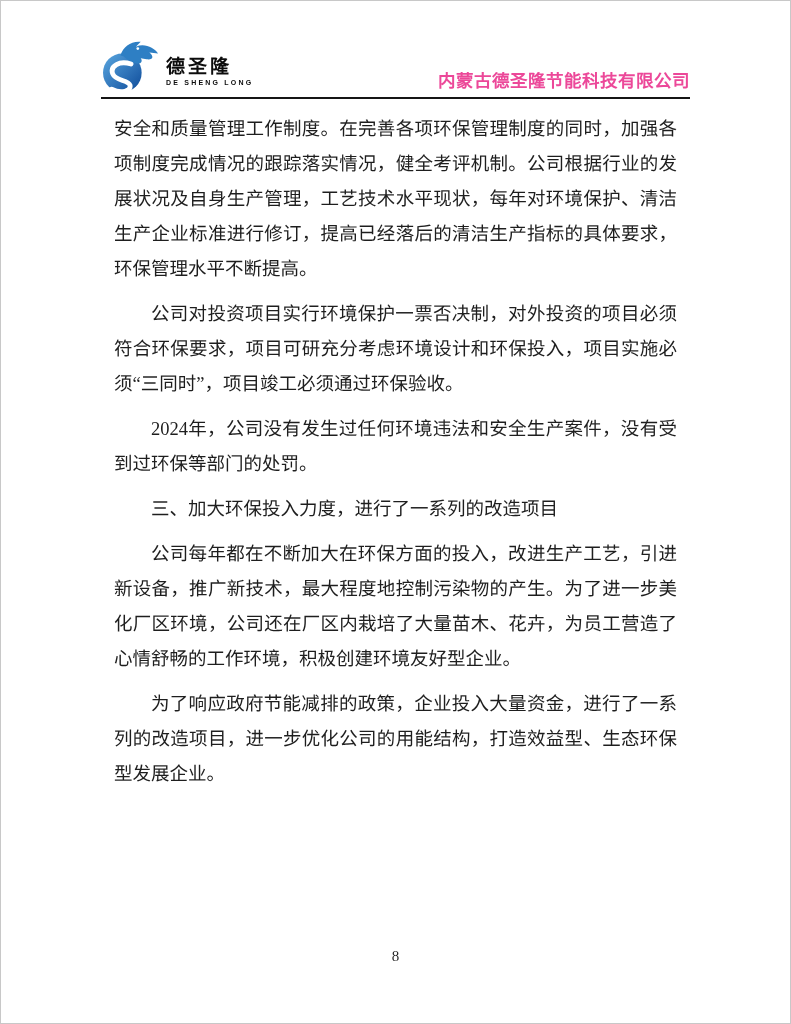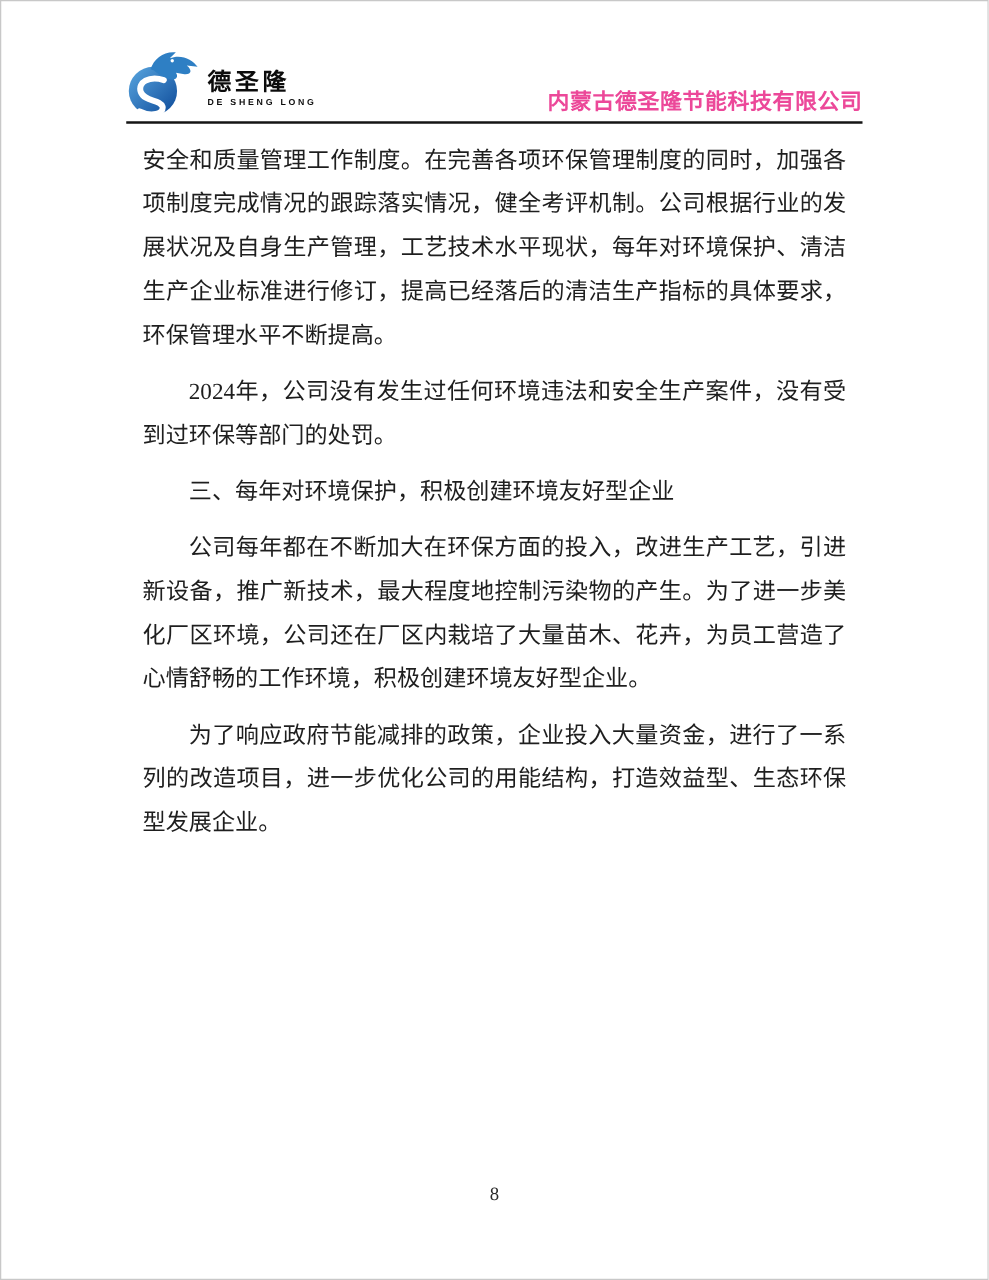--- a/index.html
+++ b/index.html
@@ -126,22 +126,23 @@
       <div class="logo-text">
         <div class="logo-cn">德圣隆</div>
         <div class="logo-en">DE SHENG LONG</div>
       </div>
     </div>
     <div class="company-name">内蒙古德圣隆节能科技有限公司</div>
   </header>
 
   <main class="content" id="paragraphs">
       <p class="">安全和质量管理工作制度。在完善各项环保管理制度的同时，加强各项制度完成情况的跟踪落实情况，健全考评机制。公司根据行业的发展状况及自身生产管理，工艺技术水平现状，每年对环境保护、清洁生产企业标准进行修订，提高已经落后的清洁生产指标的具体要求，环保管理水平不断提高。</p>
+      <p class="indent">公司对投资项目实行环境保护一票否决制，对外投资的项目必须符合环保要求，项目可研充分考虑环境设计和环保投入，项目实施必须“三同时”，项目竣工必须通过环保验收。</p>
       <p class="indent">2024年，公司没有发生过任何环境违法和安全生产案件，没有受到过环保等部门的处罚。</p>
-      <p class="indent heading">三、每年对环境保护，积极创建环境友好型企业</p>
+      <p class="indent heading">三、加大环保投入力度，进行了一系列的改造项目</p>
       <p class="indent">公司每年都在不断加大在环保方面的投入，改进生产工艺，引进新设备，推广新技术，最大程度地控制污染物的产生。为了进一步美化厂区环境，公司还在厂区内栽培了大量苗木、花卉，为员工营造了心情舒畅的工作环境，积极创建环境友好型企业。</p>
       <p class="indent">为了响应政府节能减排的政策，企业投入大量资金，进行了一系列的改造项目，进一步优化公司的用能结构，打造效益型、生态环保型发展企业。</p>
     </main>
 
   <footer class="footer">
     <span class="page-number">8</span>
   </footer>
 
 </div>
 

